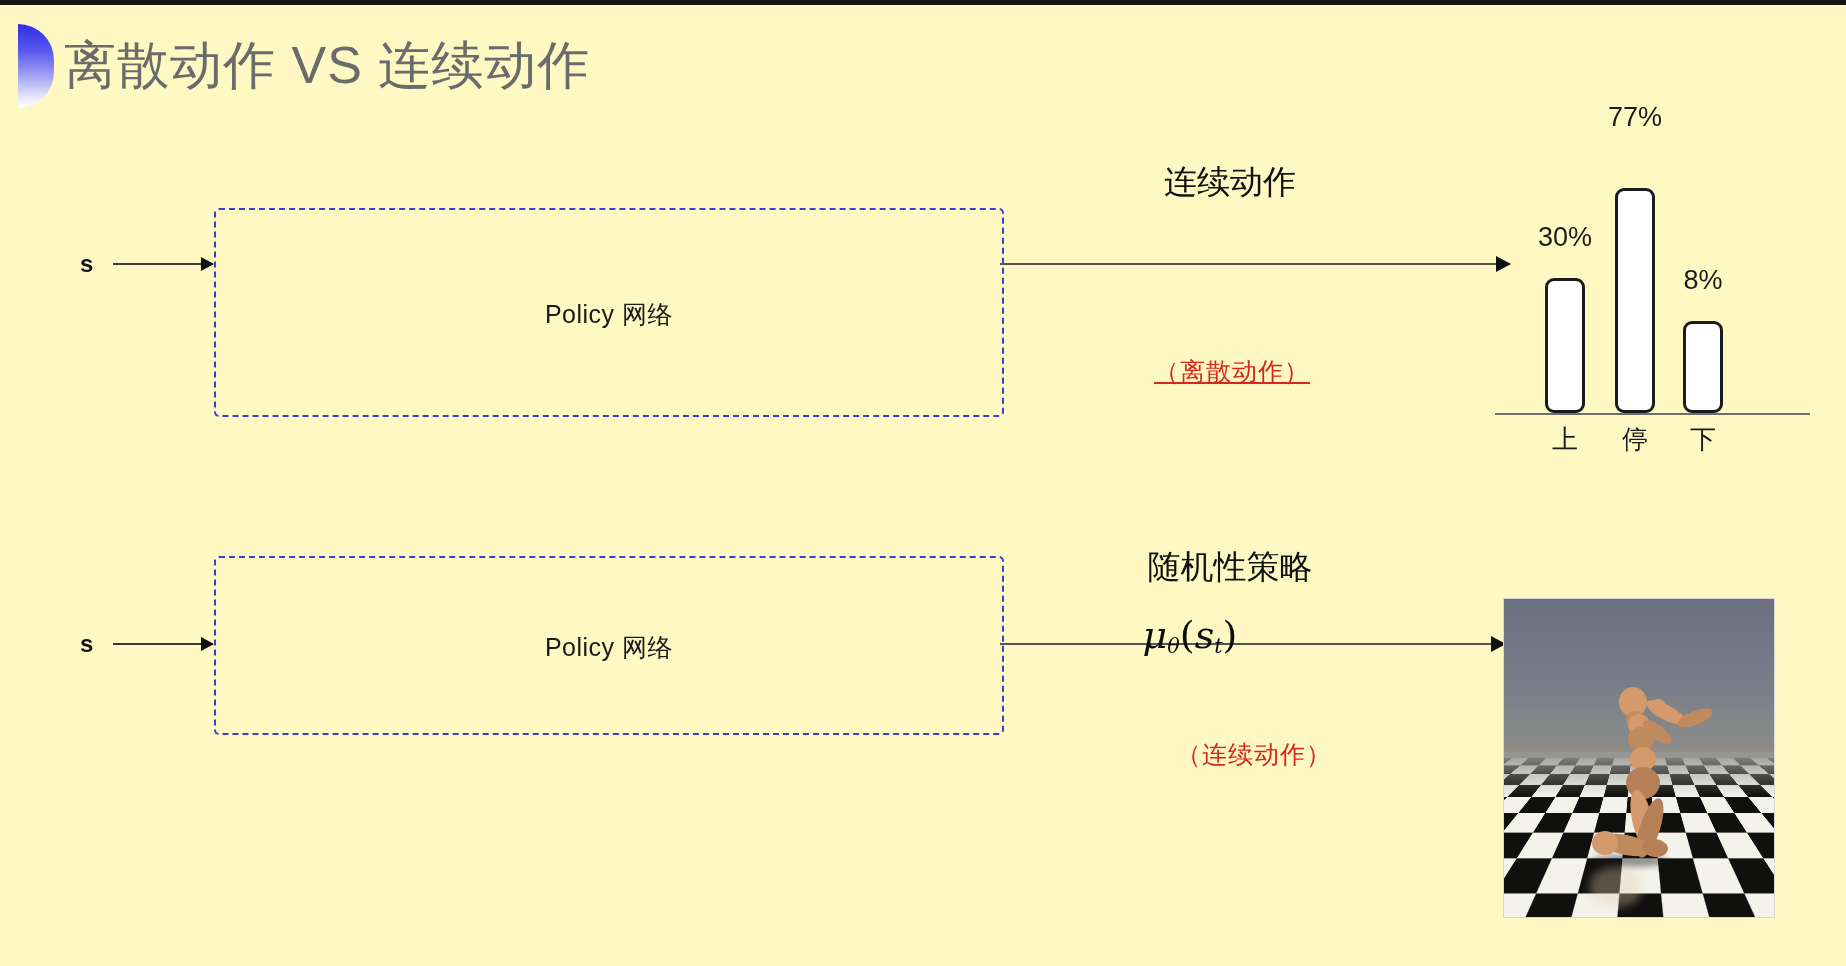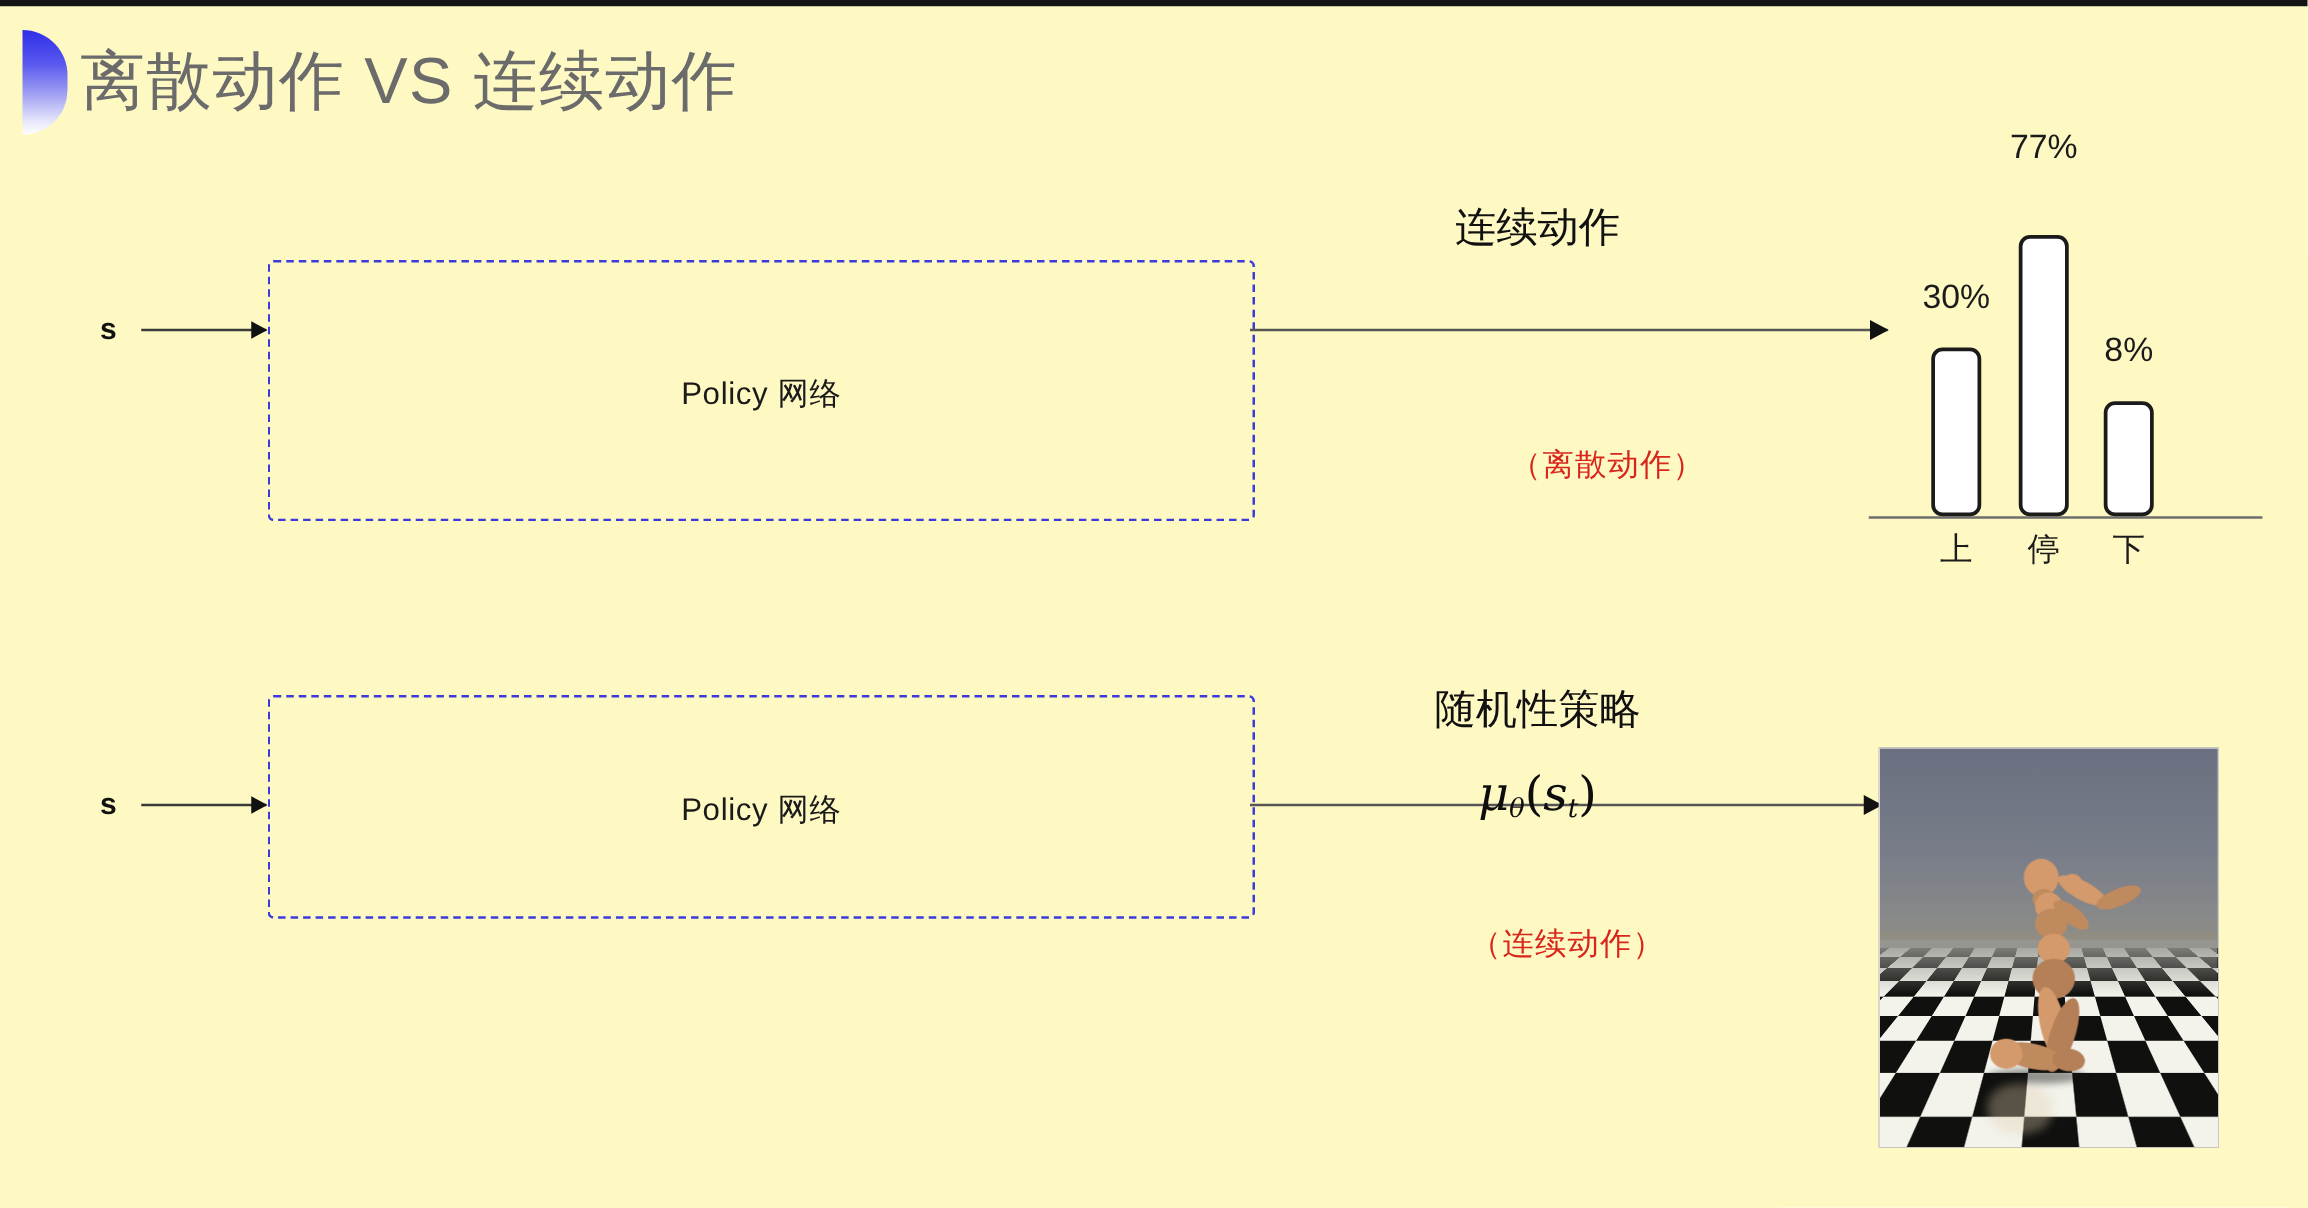--- a/index.html
+++ b/index.html
@@ -125,21 +125,21 @@
 
   <div class="policy-box" style="left:214px;top:208px;width:786px;height:205px;">
     <div class="policy-label" style="top:88px;">Policy 网络</div>
   </div>
 
   <div class="out-arrow" style="left:1000px;top:263px;width:510px;"></div>
 
   <div class="policy-name" style="left:1080px;top:160px;width:300px;">连续动作</div>
 
 
-  <div class="action-note" style="left:1136px;top:355px;width:300px;">（离散动作）</div>
+  <div class="action-note" style="left:1082px;top:355px;width:300px;text-decoration:underline;">（离散动作）</div>
 
   <div class="chart" style="left:1495px;top:130px;width:315px;height:285px;">
 
     <div class="chart-axis" style="width:315px;"></div>
 
     <div class="bar" style="left:50px;width:40px;height:135px;"></div>
     <div class="bar-value" style="left:20px;top:92px;width:100px;">30%</div>
     <div class="bar-cat" style="left:20px;top:292px;width:100px;">上</div>
 
     <div class="bar" style="left:120px;width:40px;height:225px;"></div>
@@ -155,21 +155,21 @@
   <div class="in-arrow" style="left:113px;top:643px;width:100px;"></div>
 
   <div class="policy-box" style="left:214px;top:556px;width:786px;height:175px;">
     <div class="policy-label" style="top:73px;">Policy 网络</div>
   </div>
 
   <div class="out-arrow" style="left:1000px;top:643px;width:505px;"></div>
 
   <div class="policy-name" style="left:1080px;top:545px;width:300px;">随机性策略</div>
 
-  <div class="formula" style="left:1080px;top:613px;width:300px;">
+  <div class="formula" style="left:1040px;top:613px;width:300px;">
     <span>μ</span><sub>θ</sub><span class="up">(</span><span>s</span><sub>t</sub><span class="up">)</span>
   </div>
 
   <div class="action-note" style="left:1104px;top:738px;width:300px;">（连续动作）</div>
 
   <div class="sim-frame" style="left:1503px;top:598px;width:272px;height:320px;">
     <div class="sky"></div>
     <div class="horizon"></div>
     <div class="floor"></div>
     <div class="floor-haze"></div>

